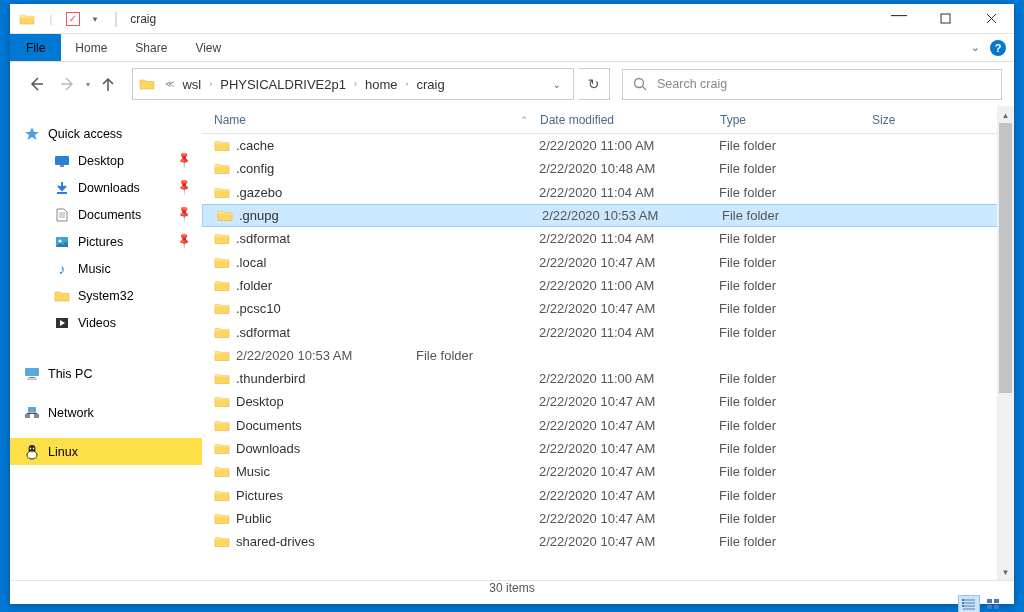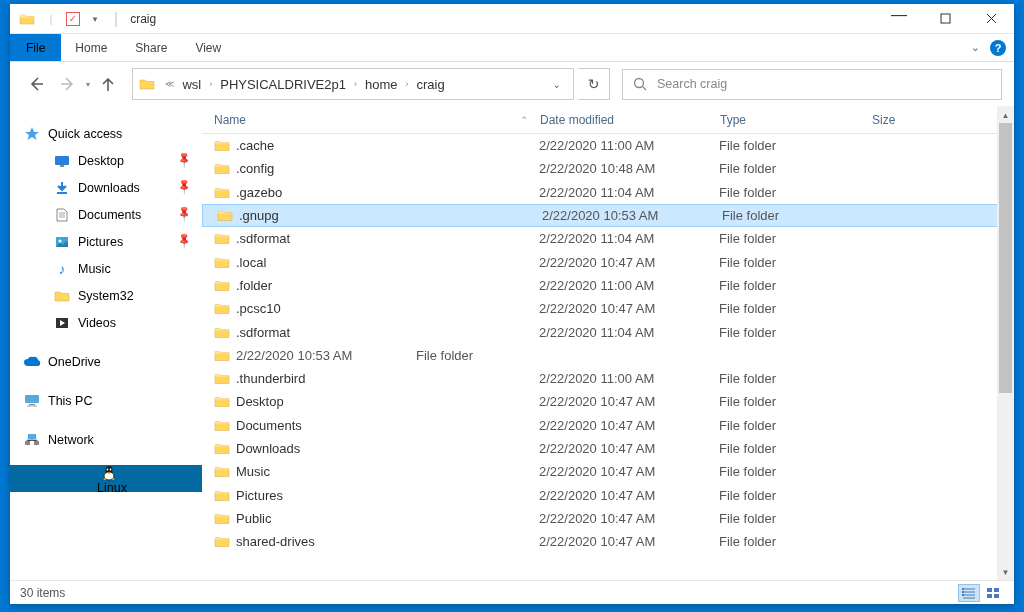--- a/index.html
+++ b/index.html
@@ -42,21 +42,21 @@
 .search-bar { width: 380px; height: 31px; border: 1px solid #ccc; display: flex; align-items: center; padding: 0 10px; margin-left: 8px; }
 .search-icon { color: #888; font-size: 13px; margin-right: 10px; }
 .search-text { font-size: 12.5px; color: #888; }
 
 
 .main { flex: 1; display: flex; overflow: hidden; }
 
 
 .navpane { width: 192px; background: #fff; overflow-y: auto; padding-top: 14px; font-size: 12.5px; border-right: none; }
 .nav-item { height: 27px; display: flex; align-items: center; padding-left: 12px; cursor: default; position: relative; }
-.nav-item.active { background: #0369a1; flex-direction: column; }
+.nav-item.active { background: #fde047; }
 .nav-item .nav-icon { width: 20px; display: inline-flex; justify-content: center; margin-right: 6px; font-size: 14px; }
 .nav-item.sub { padding-left: 42px; }
 .nav-item .pin { margin-left: auto; margin-right: 10px; color: #888; font-size: 11px; transform: rotate(-45deg); display: inline-block; }
 .nav-group-gap { height: 12px; }
 
 
 .filelist-wrap { flex: 1; display: flex; flex-direction: column; position: relative; }
 .col-headers { height: 28px; display: flex; align-items: center; border-bottom: 1px solid #e5e5e5; font-size: 12px; color: #4a6b8a; padding-left: 12px; }
 .col-headers .col { cursor: default; }
 .col-name { width: 326px; display: flex; align-items: center; }
@@ -72,21 +72,21 @@
 .row .fdate { width: 180px; color: #555; }
 .row .ftype { width: 152px; color: #555; }
 .row .fsize { width: 80px; color: #555; }
 
 
 .vscroll { position: absolute; right: 0; top: 0; bottom: 0; width: 17px; background: #f0f0f0; }
 .vscroll-btn { height: 17px; background: #f0f0f0; display: flex; align-items: center; justify-content: center; font-size: 9px; color: #666; }
 .vscroll-thumb { position: absolute; top: 17px; height: 270px; left: 2px; right: 2px; background: #c2c2c2; }
 
 
-.statusbar { height: 24px; border-top: 1px solid #e5e5e5; display: flex; align-items: center; padding: 0 10px; font-size: 12px; color: #555; }
+.statusbar { height: 24px; border-top: 1px solid #e5e5e5; display: flex; align-items: center; padding: 0 10px; font-size: 12px; color: #555; flex-direction: column; }
 .status-right { margin-left: auto; display: flex; gap: 2px; }
 .view-btn { width: 22px; height: 18px; border: 1px solid transparent; display: flex; align-items: center; justify-content: center; font-size: 12px; color: #4a7abb; }
 .view-btn.active { border-color: #99c2e8; background: #cce4f7; }
 
 svg { display: block; }
 </style>
 </head>
 <body>
 
 <div class="window">
@@ -245,28 +245,20 @@
       <div class="nav-item sub">
         <span class="nav-icon">
           <svg width="14" height="12" viewBox="0 0 14 12">
               <rect x="1" y="1" width="12" height="10" fill="#333"></rect>
               <path fill="#fff" d="M5 3 L10 6 L5 9 Z"></path>
             </svg>
         </span>
         <span>Videos</span>
       </div>
       <div class="nav-group-gap"></div>
-      <div class="nav-item">
-        <span class="nav-icon">
-          <svg width="18" height="12" viewBox="0 0 18 12">
-              <path fill="#0078d4" d="M5 10 Q1 10 1 6 Q1 3 5 3 Q6 0 10 1 Q14 0 15 4 Q18 5 17 8 Q17 10 14 10 Z"></path>
-            </svg>
-        </span>
-        <span>OneDrive</span>
-      </div>
       <div class="nav-group-gap"></div>
       <div class="nav-item">
         <span class="nav-icon">
           <svg width="16" height="13" viewBox="0 0 16 13">
               <rect x="1" y="1" width="14" height="8" fill="#5aa8dd" rx="1"></rect>
               <rect x="5" y="10" width="6" height="1" fill="#888"></rect>
               <rect x="3" y="11" width="10" height="2" fill="#ccc"></rect>
             </svg>
         </span>
         <span>This PC</span>

